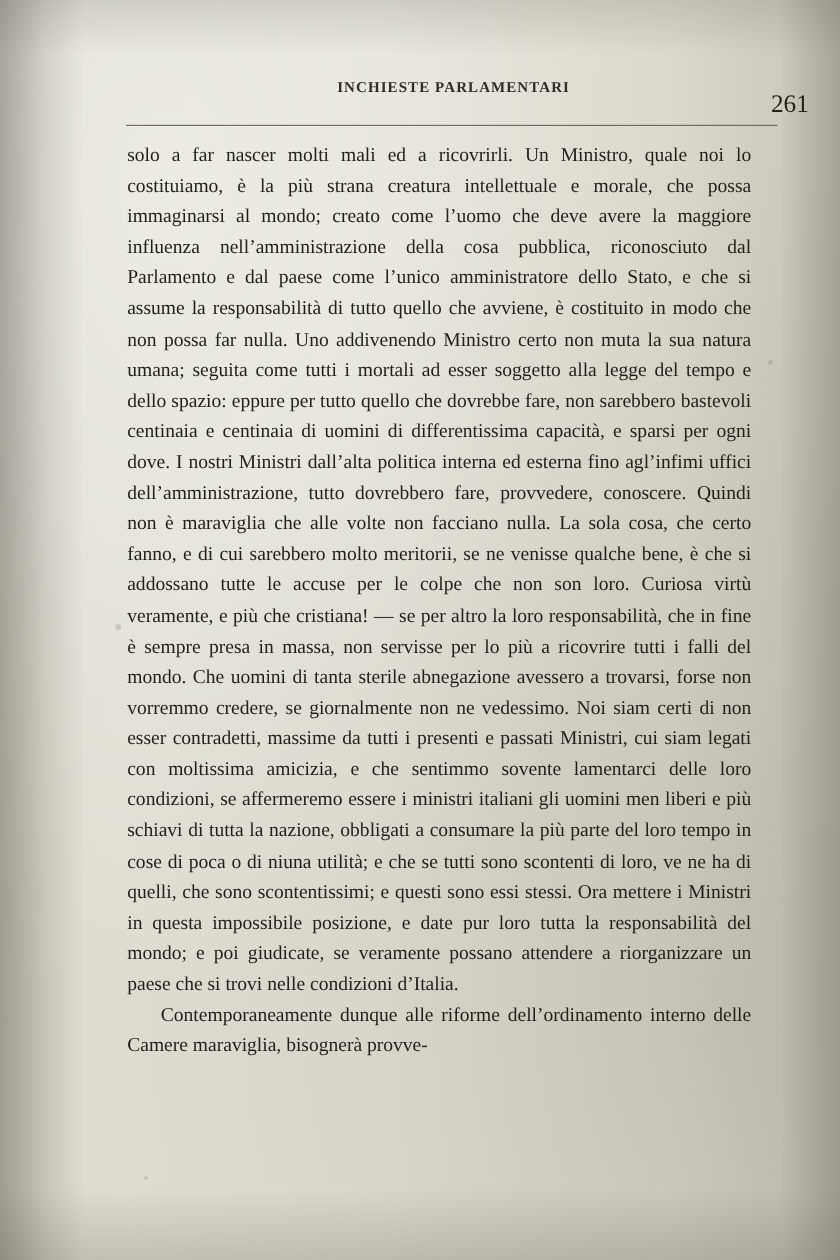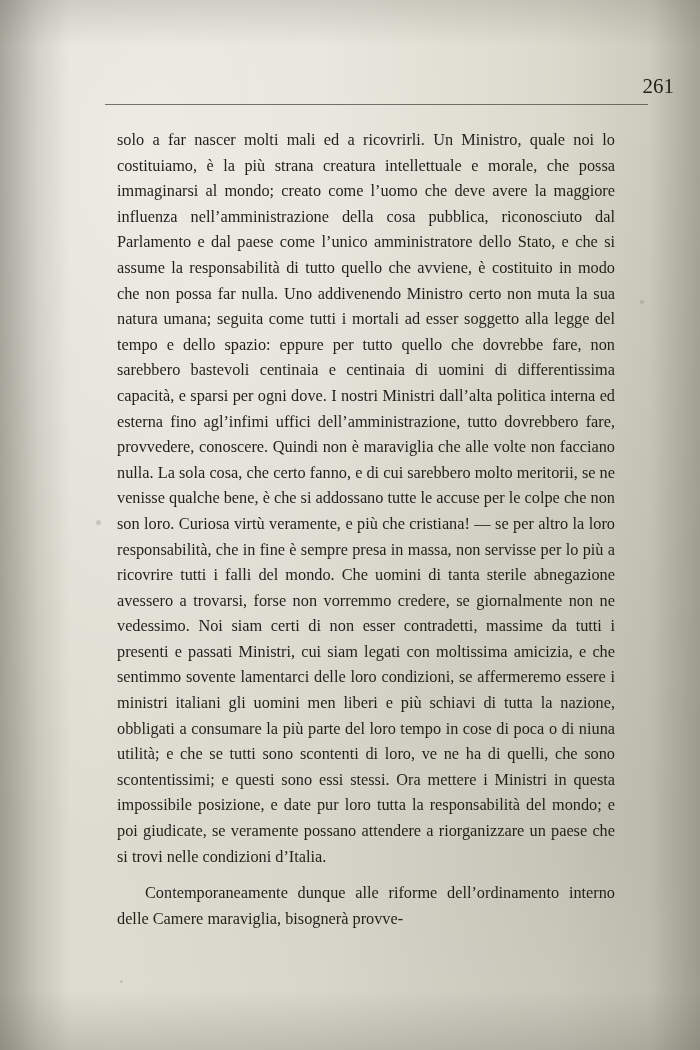--- a/index.html
+++ b/index.html
@@ -98,21 +98,21 @@
     top: 116px;
     width: 520px;
     font-size: 16.3px;
     line-height: 25.6px;
     color: #211f1a;
     text-align: justify;
     text-justify: inter-word;
     hyphens: manual;
   }
   .body-text p {
-    margin: 11px;
+    margin: 0;
   }
   .body-text p.indent {
     text-indent: 28px;
   }
   .spot {
     position: absolute;
     border-radius: 50%;
     background: rgba(95,92,80,0.22);
     pointer-events: none;
   }
@@ -125,20 +125,21 @@
   <div class="gutter"></div>
   <div class="edge-right"></div>
   <div class="edge-bottom"></div>
   <div class="edge-top"></div>
 
   <div class="spot" style="left:96px; top:520px; width:5px; height:5px;"></div>
   <div class="spot" style="left:640px; top:300px; width:4px; height:4px;"></div>
   <div class="spot" style="left:120px; top:980px; width:3px; height:3px;"></div>
 
   <div class="header">
+    <div class="running-head">Inchieste parlamentari</div>
     <div class="page-number">261</div>
   </div>
 
   <div class="rule"></div>
 
   <div class="body-text">
     <p>solo a far nascer molti mali ed a ricovrirli. Un Ministro, quale noi lo costituiamo, è la più strana creatura intellettuale e morale, che possa immaginarsi al mondo; creato come l’uomo che deve avere la maggiore influenza nell’amministrazione della cosa pubblica, riconosciuto dal Parlamento e dal paese come l’unico amministratore dello Stato, e che si assume la responsabilità di tutto quello che avviene, è costituito in modo che non possa far nulla. Uno addivenendo Ministro certo non muta la sua natura umana; seguita come tutti i mortali ad esser soggetto alla legge del tempo e dello spazio: eppure per tutto quello che dovrebbe fare, non sarebbero bastevoli centinaia e centinaia di uomini di differentissima capacità, e sparsi per ogni dove. I nostri Ministri dall’alta politica interna ed esterna fino agl’infimi uffici dell’amministrazione, tutto dovrebbero fare, provvedere, conoscere. Quindi non è maraviglia che alle volte non facciano nulla. La sola cosa, che certo fanno, e di cui sarebbero molto meritorii, se ne venisse qualche bene, è che si addossano tutte le accuse per le colpe che non son loro. Curiosa virtù veramente, e più che cristiana! — se per altro la loro responsabilità, che in fine è sempre presa in massa, non servisse per lo più a ricovrire tutti i falli del mondo. Che uomini di tanta sterile abnegazione avessero a trovarsi, forse non vorremmo credere, se giornalmente non ne vedessimo. Noi siam certi di non esser contradetti, massime da tutti i presenti e passati Ministri, cui siam legati con moltissima amicizia, e che sentimmo sovente lamentarci delle loro condizioni, se affermeremo essere i ministri italiani gli uomini men liberi e più schiavi di tutta la nazione, obbligati a consumare la più parte del loro tempo in cose di poca o di niuna utilità; e che se tutti sono scontenti di loro, ve ne ha di quelli, che sono scontentissimi; e questi sono essi stessi. Ora mettere i Ministri in questa impossibile posizione, e date pur loro tutta la responsabilità del mondo; e poi giudicate, se veramente possano attendere a riorganizzare un paese che si trovi nelle condizioni d’Italia.</p>
     <p class="indent">Contemporaneamente dunque alle riforme dell’ordinamento interno delle Camere maraviglia, bisognerà provve-</p>
   </div>
 

